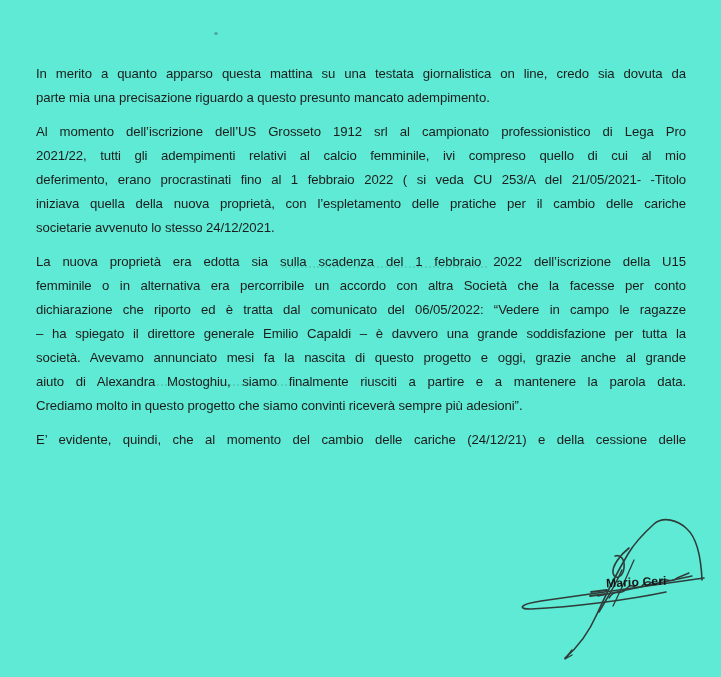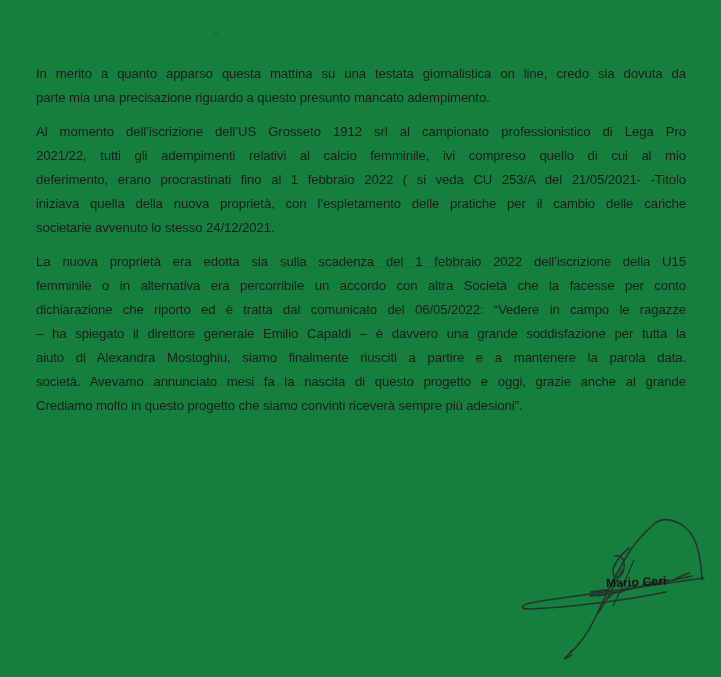--- a/index.html
+++ b/index.html
@@ -4,21 +4,21 @@
 <style>
   html, body {
     margin: 0;
     padding: 0;
     background: #ffffff;
   }
   .page {
     position: relative;
     width: 721px;
     height: 677px;
-    background: #15803d;
+    background: #5eead4;
     overflow: hidden;
     font-family: "Liberation Sans", sans-serif;
   }
   .content {
     position: absolute;
     left: 36px;
     top: 62px;
     width: 650px;
     color: #1d1d1d;
     font-size: 13.2px;
@@ -99,26 +99,27 @@
       <div class="line">deferimento, erano procrastinati fino al 1 febbraio 2022 ( si veda CU 253/A del 21/05/2021- -Titolo</div>
       <div class="line">iniziava quella della nuova proprietà, con l’espletamento delle pratiche per il cambio delle cariche</div>
       <div class="line pl">societarie avvenuto lo stesso 24/12/2021.</div>
     </div>
 
     <div class="para">
       <div class="line">La nuova proprietà era edotta sia sulla scadenza del 1 febbraio 2022 dell’iscrizione della U15</div>
       <div class="line">femminile o in alternativa era percorribile un accordo con altra Società che la facesse per conto</div>
       <div class="line">dichiarazione che riporto ed è tratta dal comunicato del 06/05/2022: “Vedere in campo le ragazze</div>
       <div class="line">– ha spiegato il direttore generale Emilio Capaldi – è davvero una grande soddisfazione per tutta la</div>
+      <div class="line">società. Avevamo annunciato mesi fa la nascita di questo progetto e oggi, grazie anche al grande</div>
       <div class="line">aiuto di Alexandra Mostoghiu, siamo finalmente riusciti a partire e a mantenere la parola data.</div>
-      <div class="line">società. Avevamo annunciato mesi fa la nascita di questo progetto e oggi, grazie anche al grande</div>
       <div class="line pl">Crediamo molto in questo progetto che siamo convinti riceverà sempre più adesioni”.</div>
     </div>
 
     <div class="para">
+      <div class="line">E’ evidente, quindi, che al momento del cambio delle cariche (24/12/21) e della cessione delle</div>
     </div>
 
   </div>
 
   <div class="signature">
     <svg width="215" height="163" viewBox="0 0 215 163" fill="none" stroke="#2a2a2a" stroke-width="1.6" stroke-linecap="round" stroke-linejoin="round" opacity="0.9">
 
       <path d="M 201,66 C 170,70 95,81 38,89 C 18,92 13,97 28,97 C 70,95 125,88 163,80"></path>
 
       <path d="M 199,68 C 198,45 194,26 184,17 C 175,8 160,4 151,12 C 140,22 132,30 125,42 C 112,64 104,80 94,102 C 86,120 74,136 62,146"></path>

